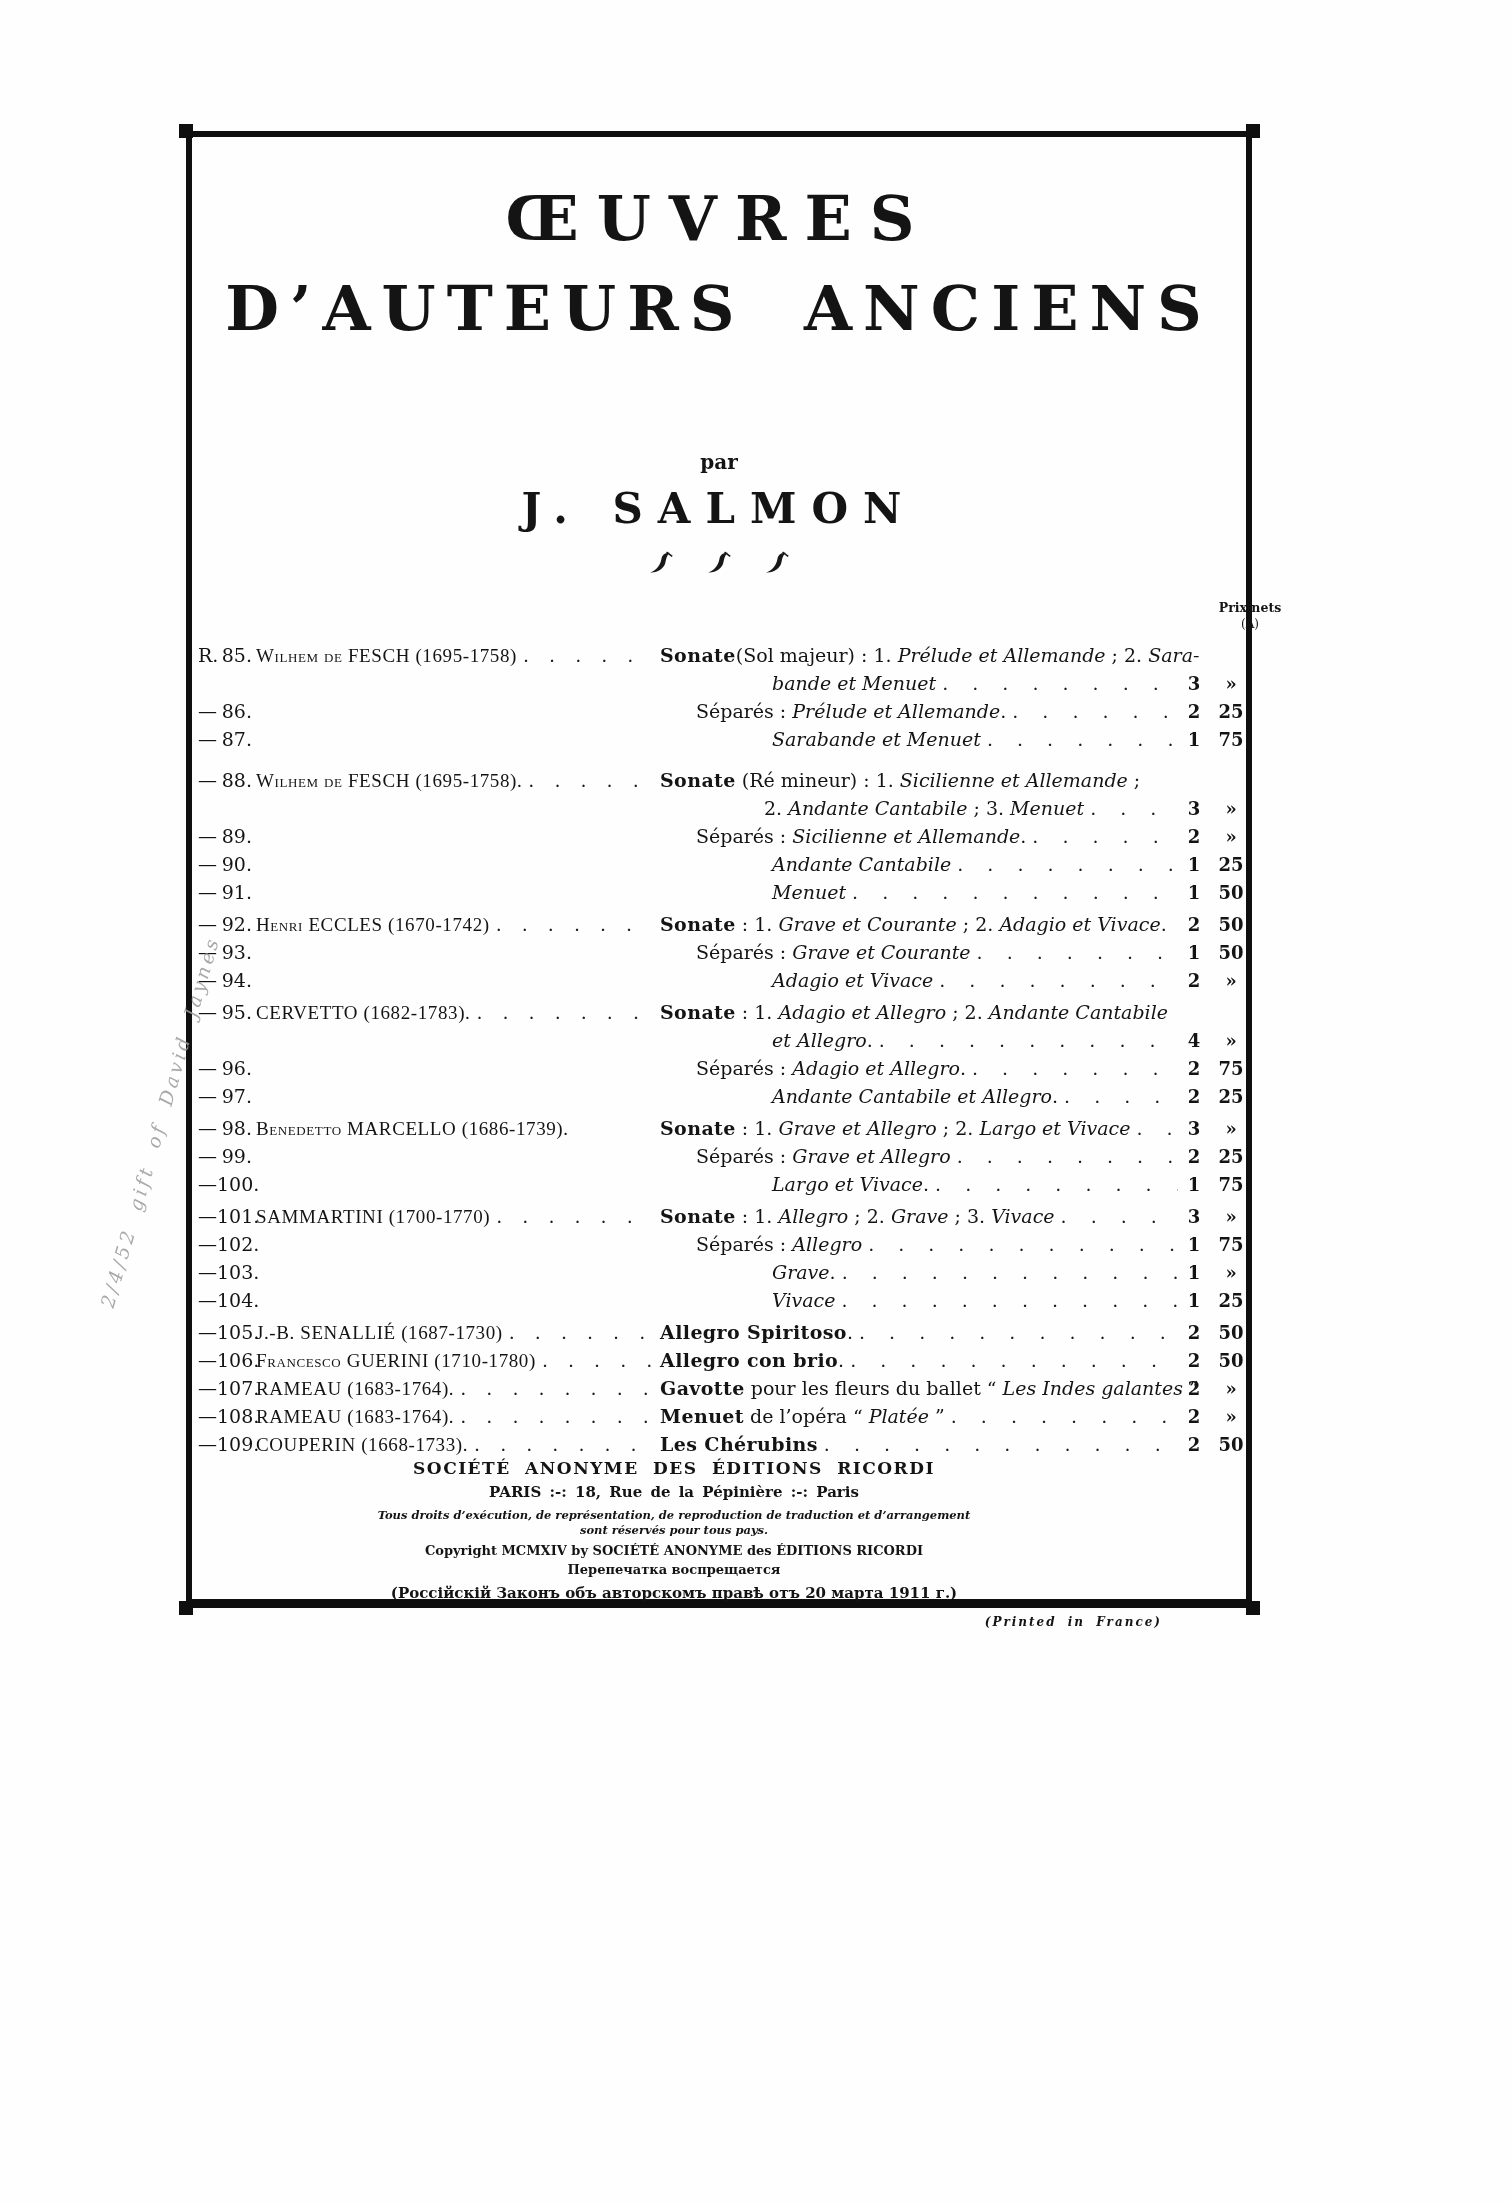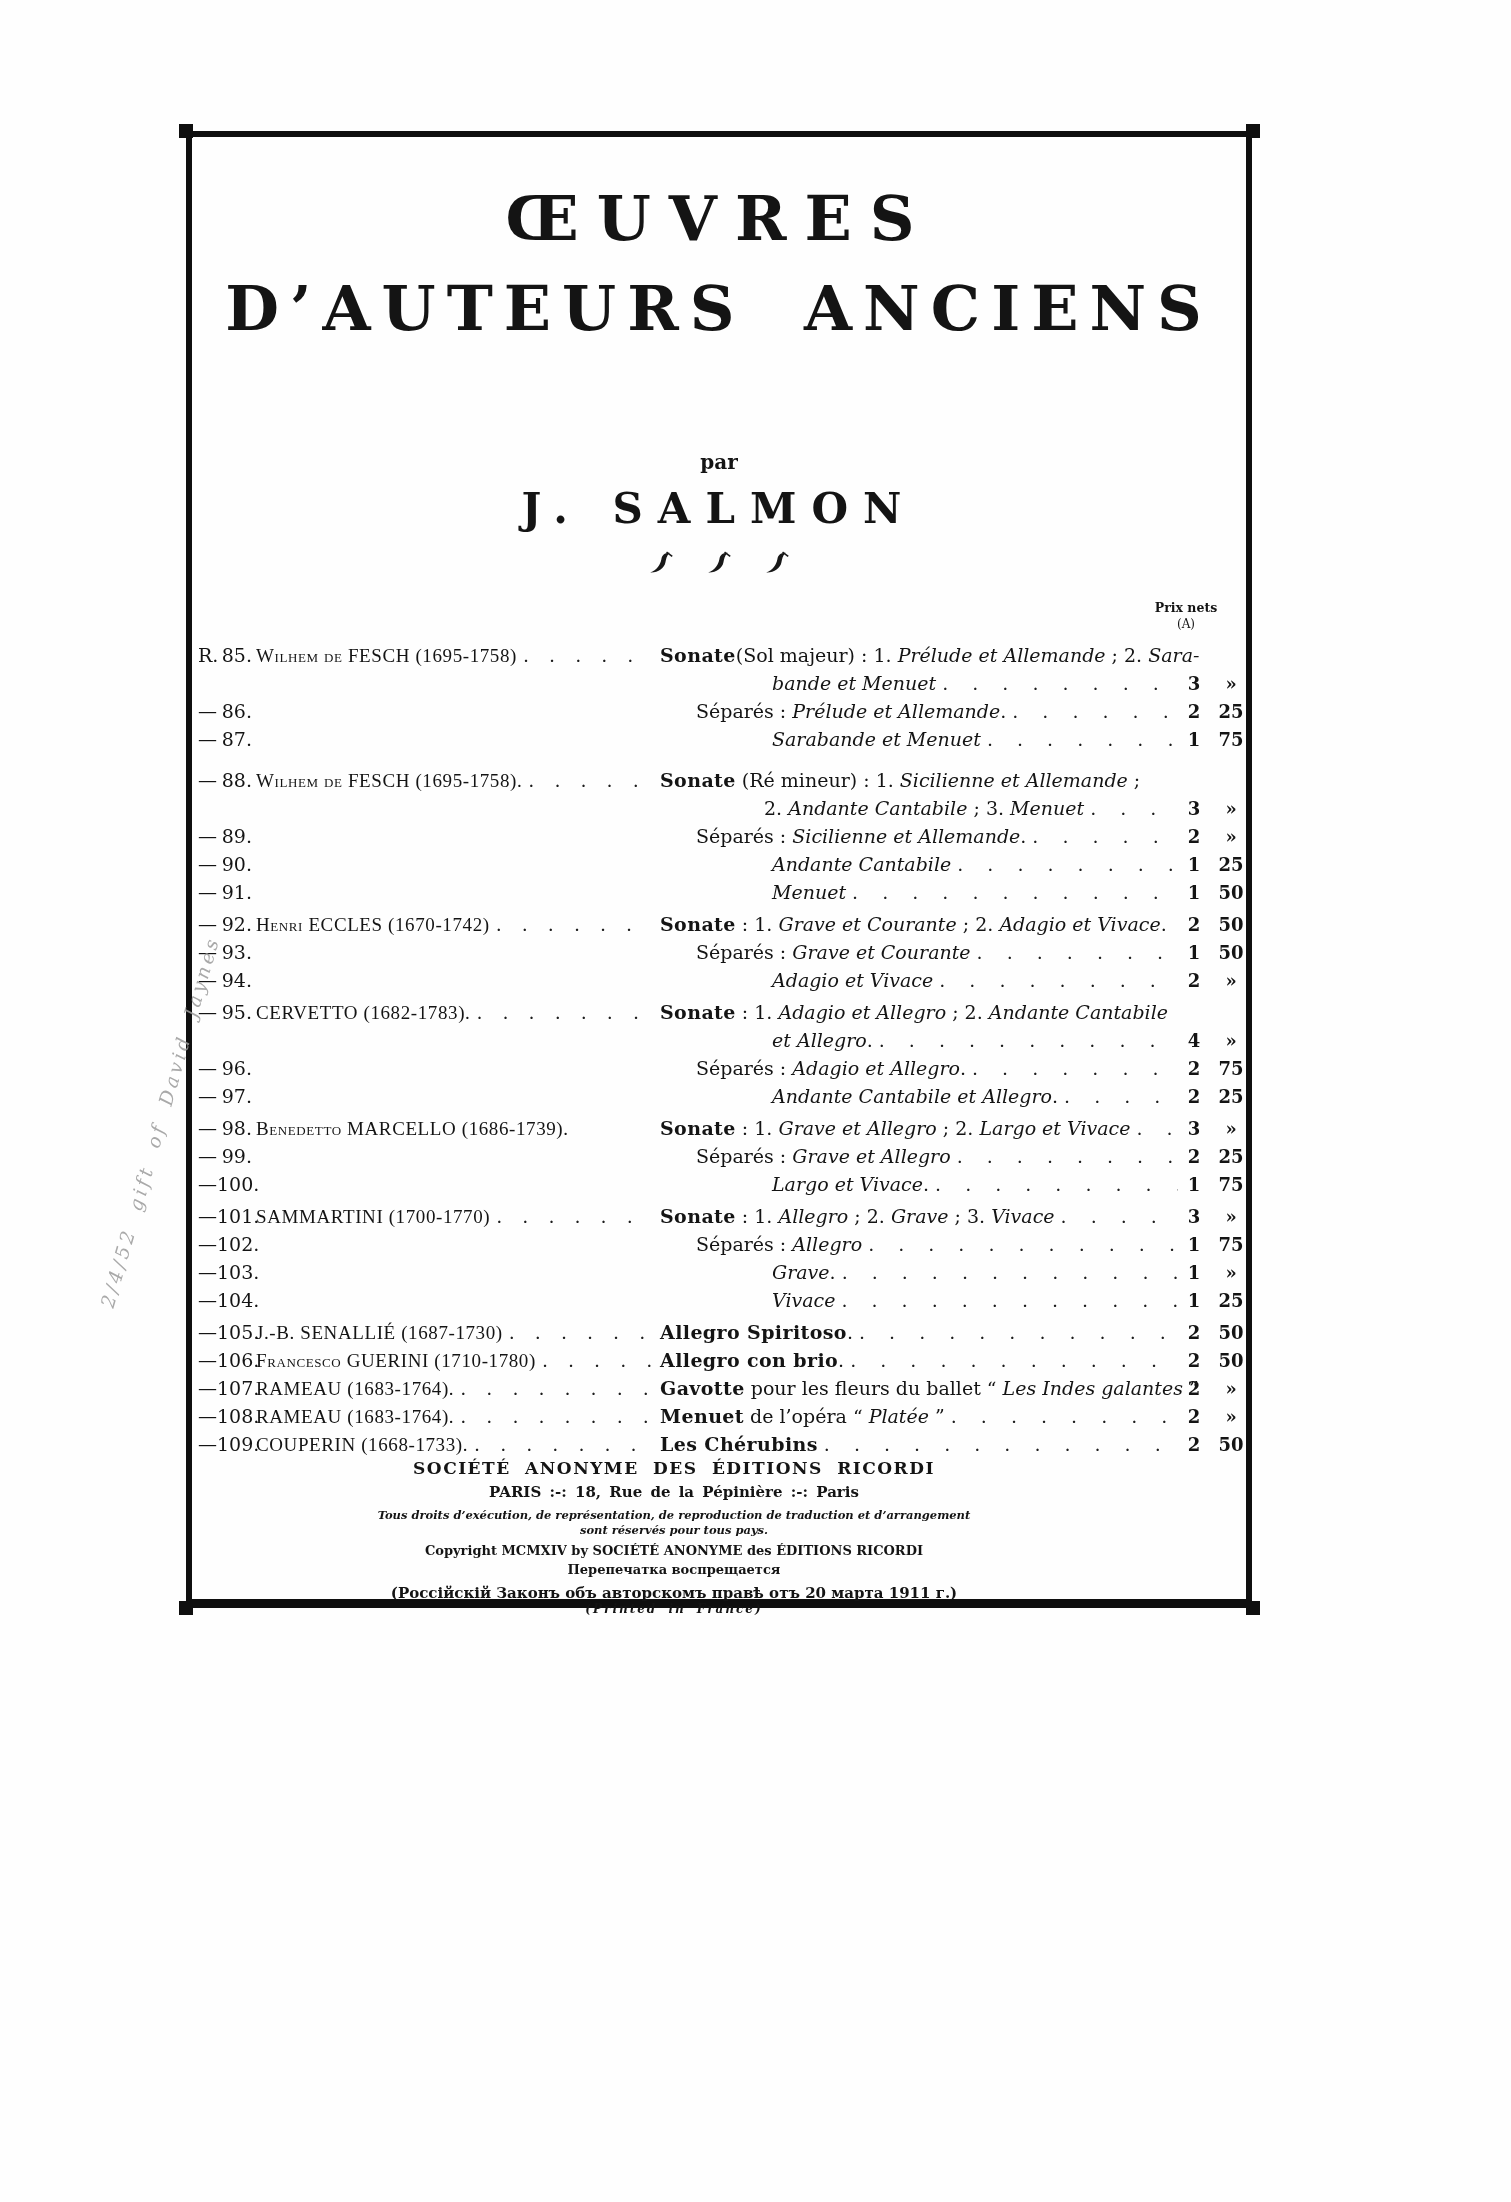--- a/index.html
+++ b/index.html
@@ -13,21 +13,21 @@
   
   .tblock{position:absolute;left:186px;width:1066px;text-align:center;}
   .title1{top:182px;font-size:62px;font-weight:bold;letter-spacing:18px;}
   .title2{top:272px;font-size:62px;font-weight:bold;letter-spacing:11px;word-spacing:26px;}
   .subtitle{top:378px;font-size:30px;font-weight:bold;letter-spacing:1px;}
   .par{top:450px;font-size:20px;font-weight:bold;}
   .author{top:484px;font-size:42px;font-weight:bold;letter-spacing:15px;}
   .ornaments{top:552px;display:flex;justify-content:center;gap:30px;}
   .ornaments svg{transform:rotate(-8deg);}
   
-  .price-head{position:absolute;left:1136px;top:600px;width:100px;text-align:center;
+  .price-head{position:absolute;left:1200px;top:600px;width:100px;text-align:center;
               font-size:12.5px;font-weight:bold;line-height:16px;}
   
   .catalog{position:absolute;left:198px;top:641px;width:1054px;font-size:19px;line-height:28px;}
   .row{display:flex;align-items:baseline;height:28px;}
   .row.gap-lg{margin-top:13px;}
   .row.gap-sm{margin-top:4px;}
   .num{flex:none;width:58px;display:flex;justify-content:space-between;box-sizing:border-box;padding-right:4px;}
   .comp{flex:none;width:404px;display:flex;align-items:baseline;box-sizing:border-box;padding-right:6px;min-width:0;}
   .comp .name{font-variant:small-caps;letter-spacing:0.6px;white-space:pre;font-family:Liberation Serif, serif;}
   .cld{flex:1;overflow:hidden;white-space:nowrap;min-width:0;}
@@ -44,21 +44,21 @@
   .pc{width:42px;text-align:center;}
   
   .footer{position:absolute;left:186px;top:1458px;width:976px;text-align:center;}
   .f-publisher{font-size:17px;font-weight:bold;letter-spacing:1.5px;word-spacing:7px;}
   .f-address{font-size:15px;font-weight:bold;margin-top:5px;word-spacing:3px;}
   .f-rights1{font-size:11.5px;font-weight:bold;font-style:italic;margin-top:7px;}
   .f-rights2{font-size:11.5px;font-weight:bold;font-style:italic;margin-top:1px;}
   .f-copyright{font-size:13px;font-weight:bold;margin-top:6px;}
   .f-russian1{font-size:13px;font-weight:bold;margin-top:4px;}
   .f-russian2{font-size:15px;font-weight:bold;margin-top:7px;}
-  .f-printed{font-size:12px;font-weight:bold;font-style:italic;letter-spacing:2px;word-spacing:5px;}
+  .f-printed{font-size:12px;font-weight:bold;font-style:italic;margin-top:13px;letter-spacing:2px;word-spacing:5px;text-align:right;}
   
   .handwriting{position:absolute;left:96px;top:1304px;transform:rotate(-74deg);transform-origin:0 0;
                font-style:italic;font-size:19px;letter-spacing:3.5px;word-spacing:9px;
                color:#9b9b9b;white-space:nowrap;opacity:0.85;}
 </style>
 </head>
 <body>
 
 <div class="page">
 

